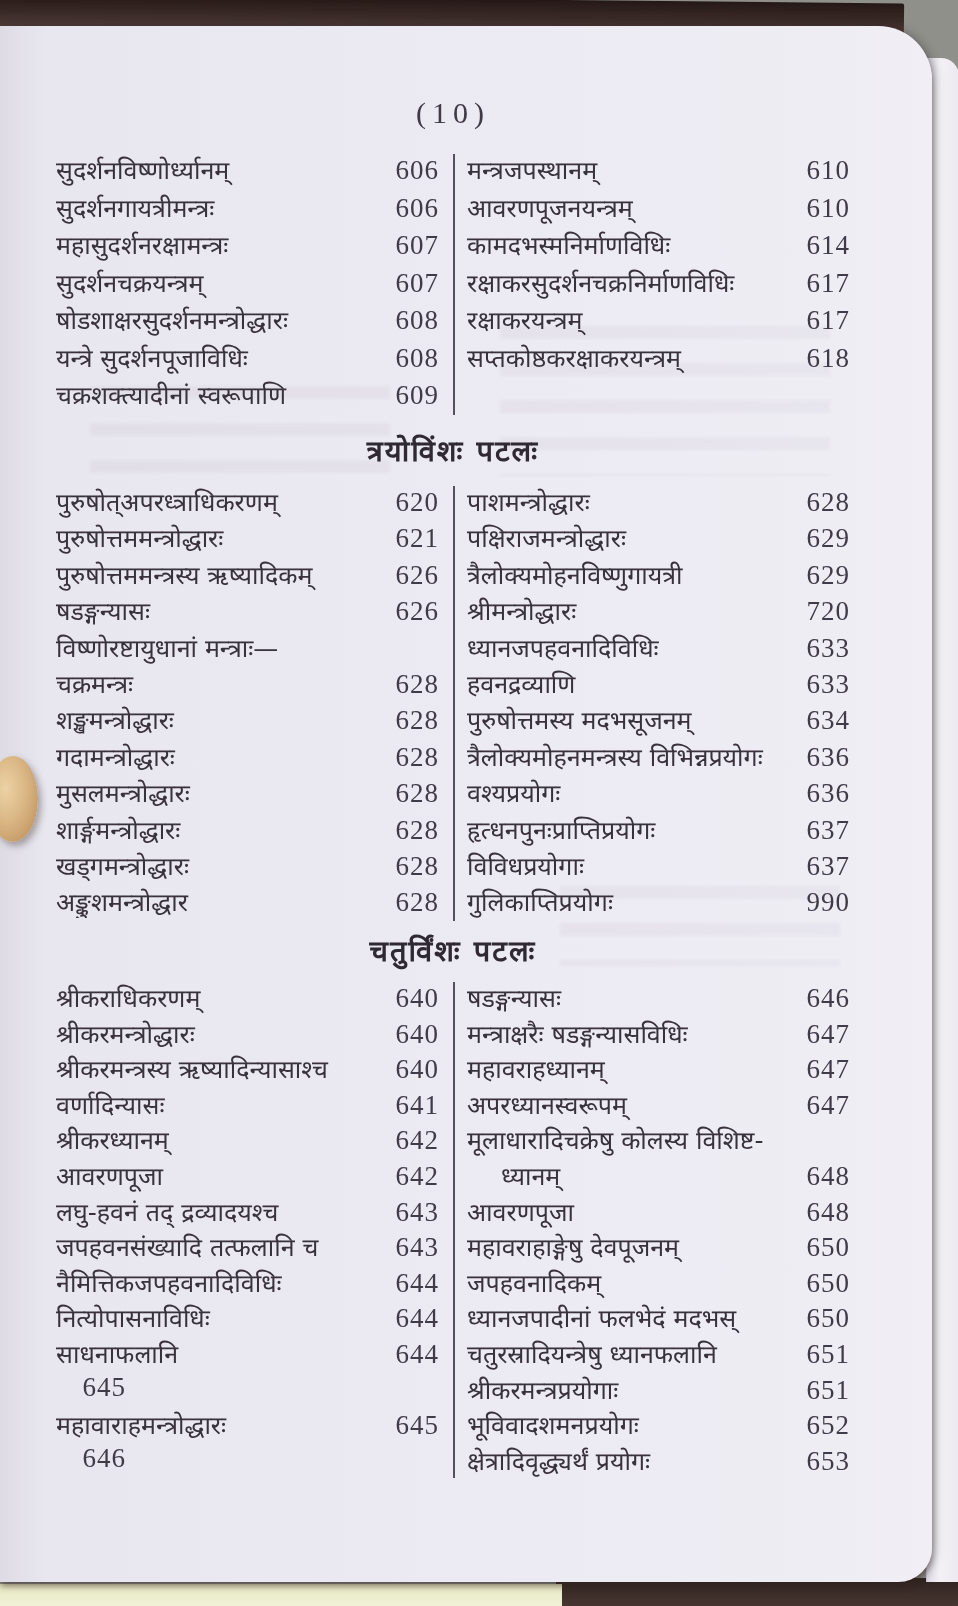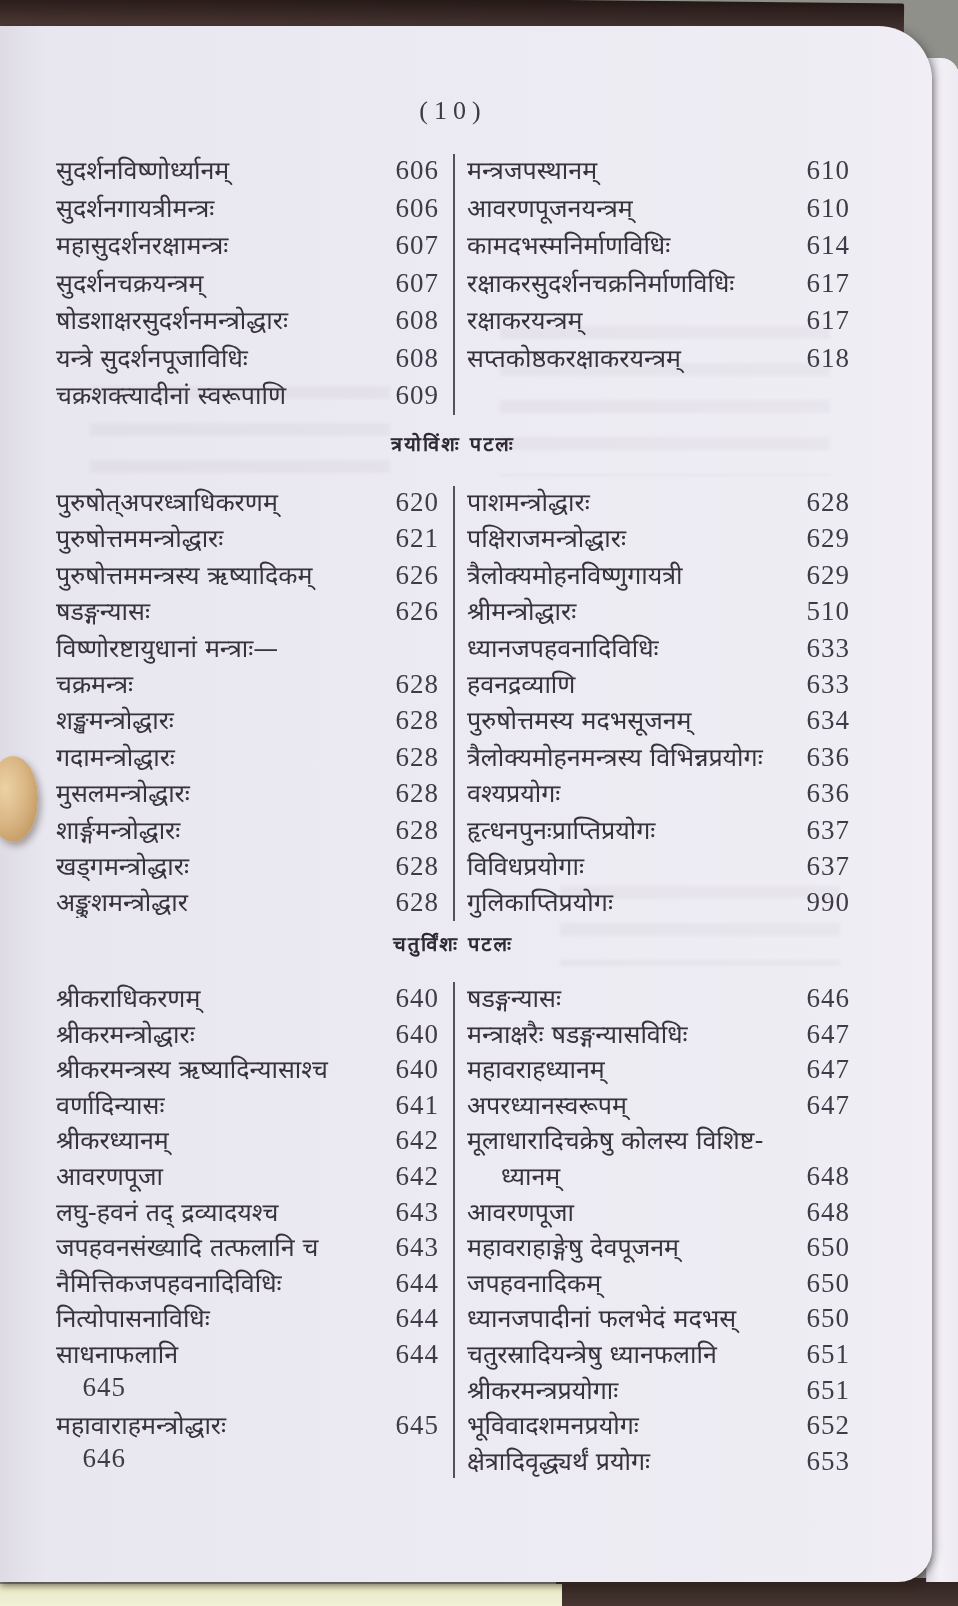--- a/index.html
+++ b/index.html
@@ -41,36 +41,36 @@
   .finger{
     position:absolute;left:-12px;top:756px;width:50px;height:86px;z-index:6;
     border-radius:50%;
     background:radial-gradient(ellipse at 35% 38%,#ecd2a6 0%,#dab684 45%,#c59b66 78%,#ad7f4e 100%);
     box-shadow:3px 4px 7px rgba(40,25,15,.35);
   }
   
   .content{position:absolute;left:56px;top:0;width:794px;z-index:4;color:#37323c;}
   .folio{
     position:absolute;left:0;width:100%;top:70px;text-align:center;
-    font-family:"Liberation Serif",serif;font-size:26px;letter-spacing:6px;color:#3f3a46;
+    font-family:"Liberation Serif",serif;font-size:30px;letter-spacing:6px;color:#3f3a46;
   }
   .section{position:absolute;left:0;width:100%;display:flex;align-items:stretch;}
   .col{flex:1 1 0;min-width:0;}
   .vrule{width:2px;background:#56505c;margin:2px 12px 0 14px;}
   .row{display:flex;align-items:baseline;white-space:nowrap;overflow:hidden;}
   .row .title{flex:1 1 auto;font-size:25px;color:#37323c;overflow:hidden;}
   .row .pnum{flex:0 0 70px;text-align:right;font-family:"Liberation Serif",serif;
     font-size:27px;color:#403b48;letter-spacing:1px;}
   .row.indent .title{padding-left:34px;}
   .s1 .row{height:37.5px;gap:44px;}
   .s2 .row{height:36.4px;}
   .s3 .row{height:35.6px;}
   .heading{
     position:absolute;left:0;width:100%;text-align:center;
-    font-size:20px;font-weight:bold;color:#2e2933;letter-spacing:2px;
+    font-size:29px;font-weight:bold;color:#2e2933;letter-spacing:2px;
   }
   #sec1{top:126px;}
   #head1{top:404px;}
   #sec2{top:458px;}
   #head2{top:904px;}
   #sec3{top:954px;}
 </style>
 </head>
 <body>
 
@@ -209,21 +209,21 @@
           <div class="row">
             <span class="title">पक्षिराजमन्त्रोद्धारः</span>
             <span class="pnum">629</span>
           </div>
           <div class="row">
             <span class="title">त्रैलोक्यमोहनविष्णुगायत्री</span>
             <span class="pnum">629</span>
           </div>
           <div class="row">
             <span class="title">श्रीमन्त्रोद्धारः</span>
-            <span class="pnum">510</span>
+            <span class="pnum">720</span>
           </div>
           <div class="row">
             <span class="title">ध्यानजपहवनादिविधिः</span>
             <span class="pnum">633</span>
           </div>
           <div class="row">
             <span class="title">हवनद्रव्याणि</span>
             <span class="pnum">633</span>
           </div>
           <div class="row">

